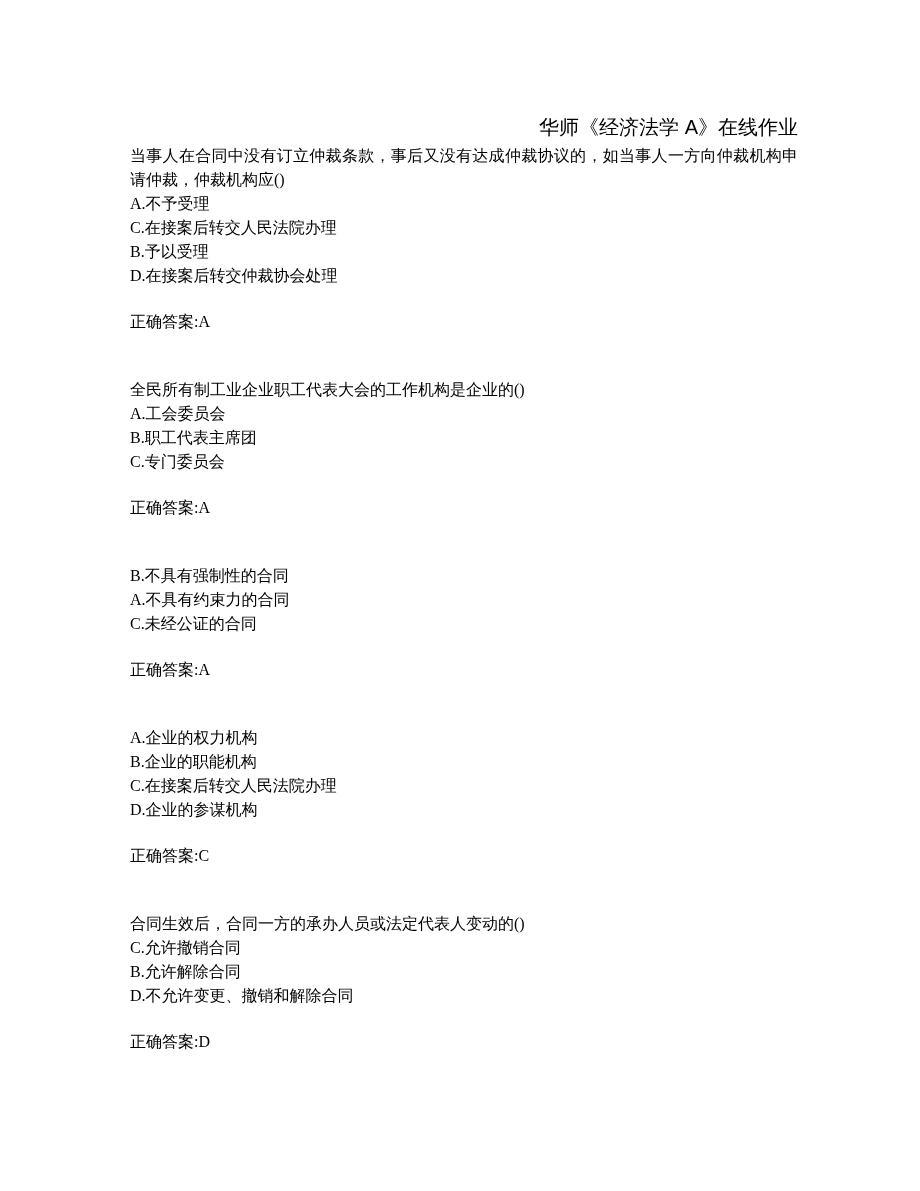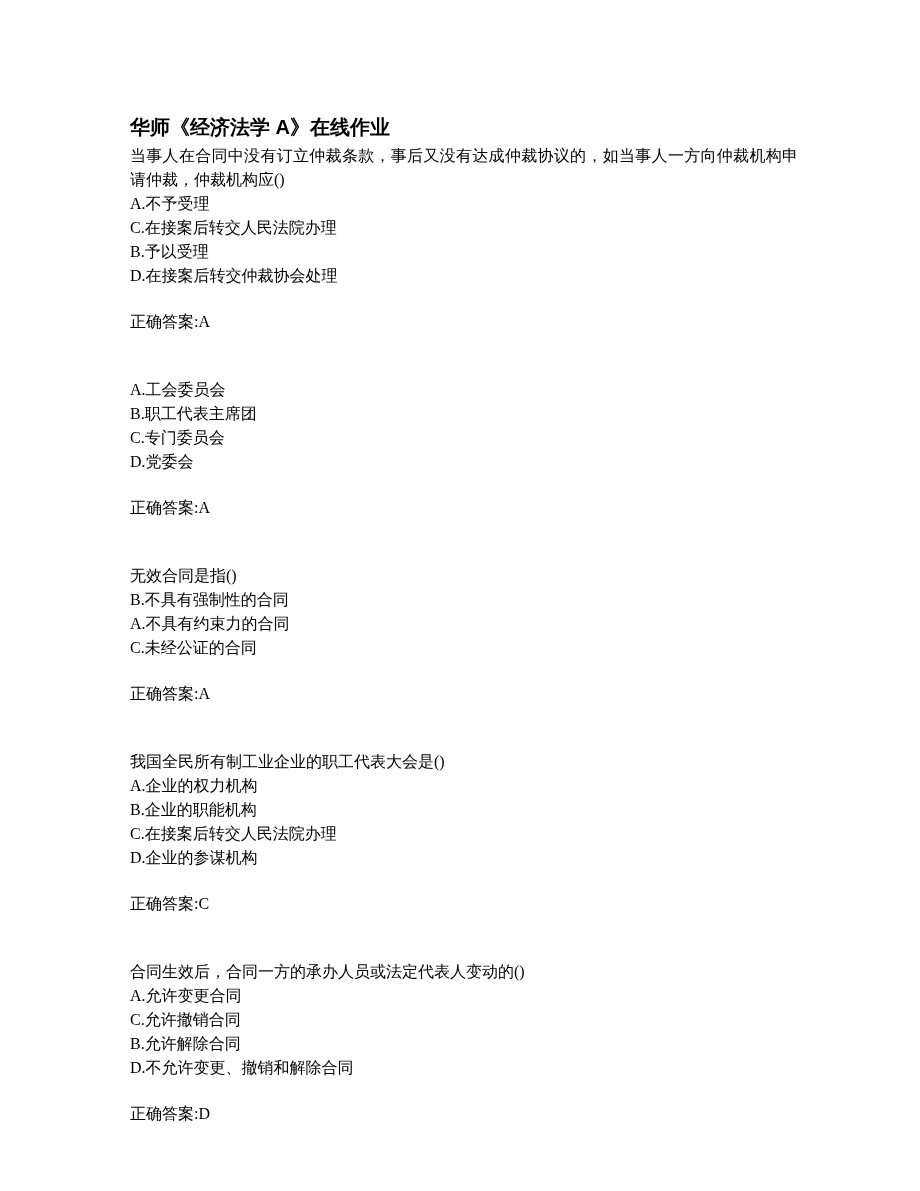--- a/index.html
+++ b/index.html
@@ -9,22 +9,22 @@
       font-family: "SimSun", "宋体", serif;
       color: #000;
       font-size: 16px;
       line-height: 1.5;
       width: 920px;
     }
     .page {
       padding: 112px 122px 60px 130px;
     }
     .title {
-      text-align: left;
-      font-weight: bold;
+      text-align: right;
+      font-weight: normal;
       font-size: 20px;
       margin-bottom: 2px;
       font-family: "SimHei", "黑体", sans-serif;
     }
     .question-block {
       margin-bottom: 44px;
     }
     .question-text {
       text-align: justify;
     }
@@ -47,45 +47,42 @@
   <div class="question-block">
     <div class="question-text">当事人在合同中没有订立仲裁条款，事后又没有达成仲裁协议的，如当事人一方向仲裁机构申请仲裁，仲裁机构应()</div>
     <span class="option-line">A.不予受理</span>
     <span class="option-line">C.在接案后转交人民法院办理</span>
     <span class="option-line">B.予以受理</span>
     <span class="option-line">D.在接案后转交仲裁协会处理</span>
     <div class="answer-line">正确答案:A</div>
   </div>
 
   <div class="question-block">
+    <div class="question-text">全民所有制工业企业职工代表大会的工作机构是企业的()</div>
     <span class="option-line">A.工会委员会</span>
     <span class="option-line">B.职工代表主席团</span>
     <span class="option-line">C.专门委员会</span>
-    <span class="option-line">D.党委会</span>
     <div class="answer-line">正确答案:A</div>
   </div>
 
   <div class="question-block">
-    <div class="question-text">无效合同是指()</div>
     <span class="option-line">B.不具有强制性的合同</span>
     <span class="option-line">A.不具有约束力的合同</span>
     <span class="option-line">C.未经公证的合同</span>
     <div class="answer-line">正确答案:A</div>
   </div>
 
   <div class="question-block">
-    <div class="question-text">我国全民所有制工业企业的职工代表大会是()</div>
     <span class="option-line">A.企业的权力机构</span>
     <span class="option-line">B.企业的职能机构</span>
     <span class="option-line">C.在接案后转交人民法院办理</span>
     <span class="option-line">D.企业的参谋机构</span>
     <div class="answer-line">正确答案:C</div>
   </div>
 
   <div class="question-block">
     <div class="question-text">合同生效后，合同一方的承办人员或法定代表人变动的()</div>
-    <span class="option-line">A.允许变更合同</span>
     <span class="option-line">C.允许撤销合同</span>
     <span class="option-line">B.允许解除合同</span>
     <span class="option-line">D.不允许变更、撤销和解除合同</span>
     <div class="answer-line">正确答案:D</div>
   </div>
 </div>
 
 </body></html>

